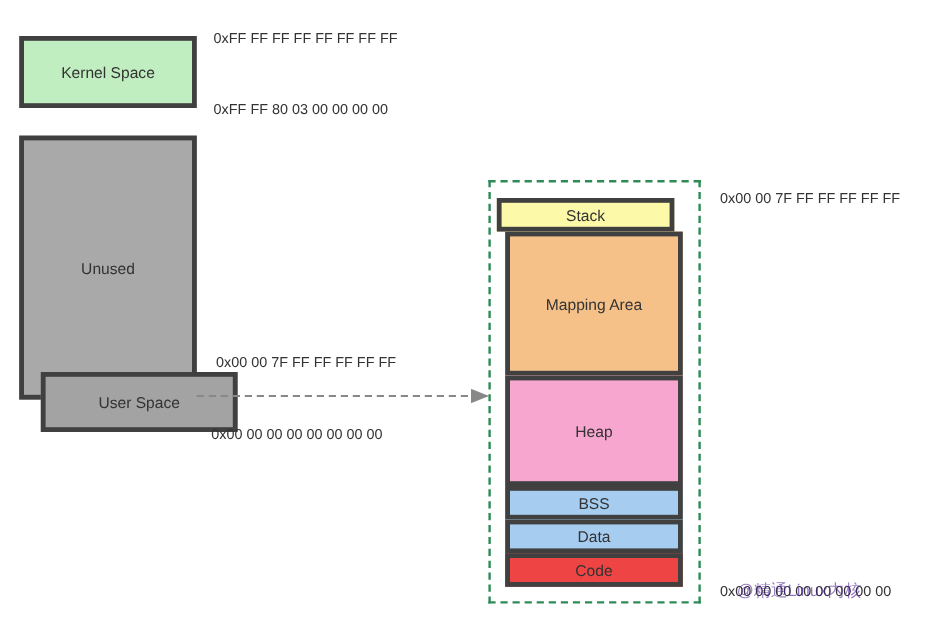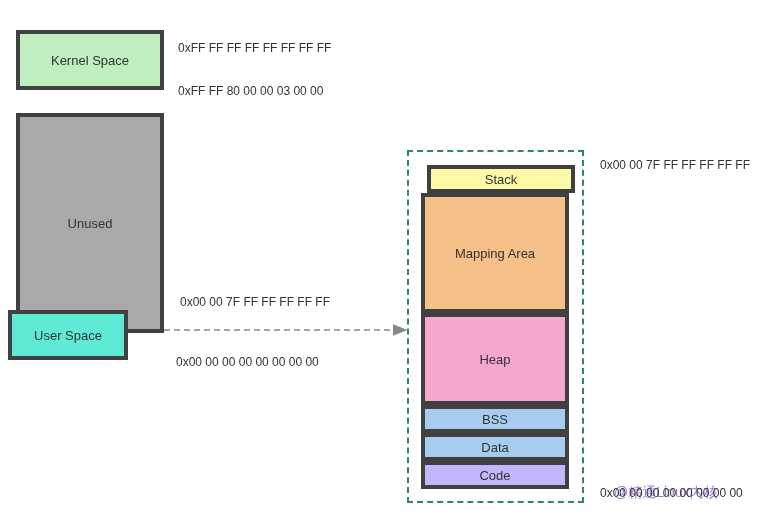--- a/index.html
+++ b/index.html
@@ -38,44 +38,44 @@
     position: absolute;
     border: 2px dashed #2e8b57;
   }
   svg.arrow {
     position: absolute;
     overflow: visible;
   }
   
   .kernel   { left:16px; top:30px;  width:148px; height:60px;  background:#c0eec0; }
   .unused   { left:16px; top:90px;  width:148px; height:220px; background:#a9a9a9;margin-top:23px; }
-  .user     { left:8px; top:310px; width:120px; height:50px;  background:#5eead4; }
+  .user     { left:34px; top:310px; width:164px; height:50px;  background:#a3a3a3; }
   
-  .rbox-stack   { left:427px; top:165px; width:148px; height:28px;  background:#fcf9a8; }
+  .rbox-stack   { left:414px; top:165px; width:148px; height:28px;  background:#fcf9a8; }
   .rbox-map     { left:421px; top:193px; width:148px; height:120px; background:#f6c089; }
   .rbox-heap    { left:421px; top:313px; width:148px; height:92px;  background:#f6a6cf;text-align:right; }
   .rbox-bss     { left:421px; top:405px; width:148px; height:28px;  background:#a6cdf0; }
   .rbox-data    { left:421px; top:433px; width:148px; height:28px;  background:#a6cdf0; }
-  .rbox-code    { left:421px; top:461px; width:148px; height:28px;  background:#c4b5fd; }
+  .rbox-code    { left:421px; top:461px; width:148px; height:28px;  background:#ef4444; }
 </style>
 </head>
 <body>
 
 <div class="box kernel">
   <span>Kernel Space</span>
 </div>
 <div class="box unused">
   <span>Unused</span>
 </div>
 <div class="box user">
   <span>User Space</span>
 </div>
 
-<div class="label" style="left:178px; top:25px;margin-top:16px;">0xFF FF FF FF FF FF FF FF</div>
-<div class="label" style="left:178px; top:84px;">0xFF FF 80 00 00 03 00 00</div>
+<div class="label" style="left:178px; top:25px;">0xFF FF FF FF FF FF FF FF</div>
+<div class="label" style="left:178px; top:84px;">0xFF FF 80 03 00 00 00 00</div>
 <div class="label" style="left:180px; top:295px;">0x00 00 7F FF FF FF FF FF</div>
 <div class="label" style="left:176px; top:355px;">0x00 00 00 00 00 00 00 00</div>
 
 <svg class="arrow" style="left:164px; top:316px; width:258px; height:20px;">
   <defs>
     <marker id="ah" markerWidth="10" markerHeight="8" refX="9" refY="4" orient="auto">
       <path d="M0,0 L10,4 L0,8 Z" fill="#888"></path>
     </marker>
   </defs>
   <line x1="0" y1="14" x2="242" y2="14" stroke="#888" stroke-width="1.5" stroke-dasharray="6 4" marker-end="url(#ah)"></line>

